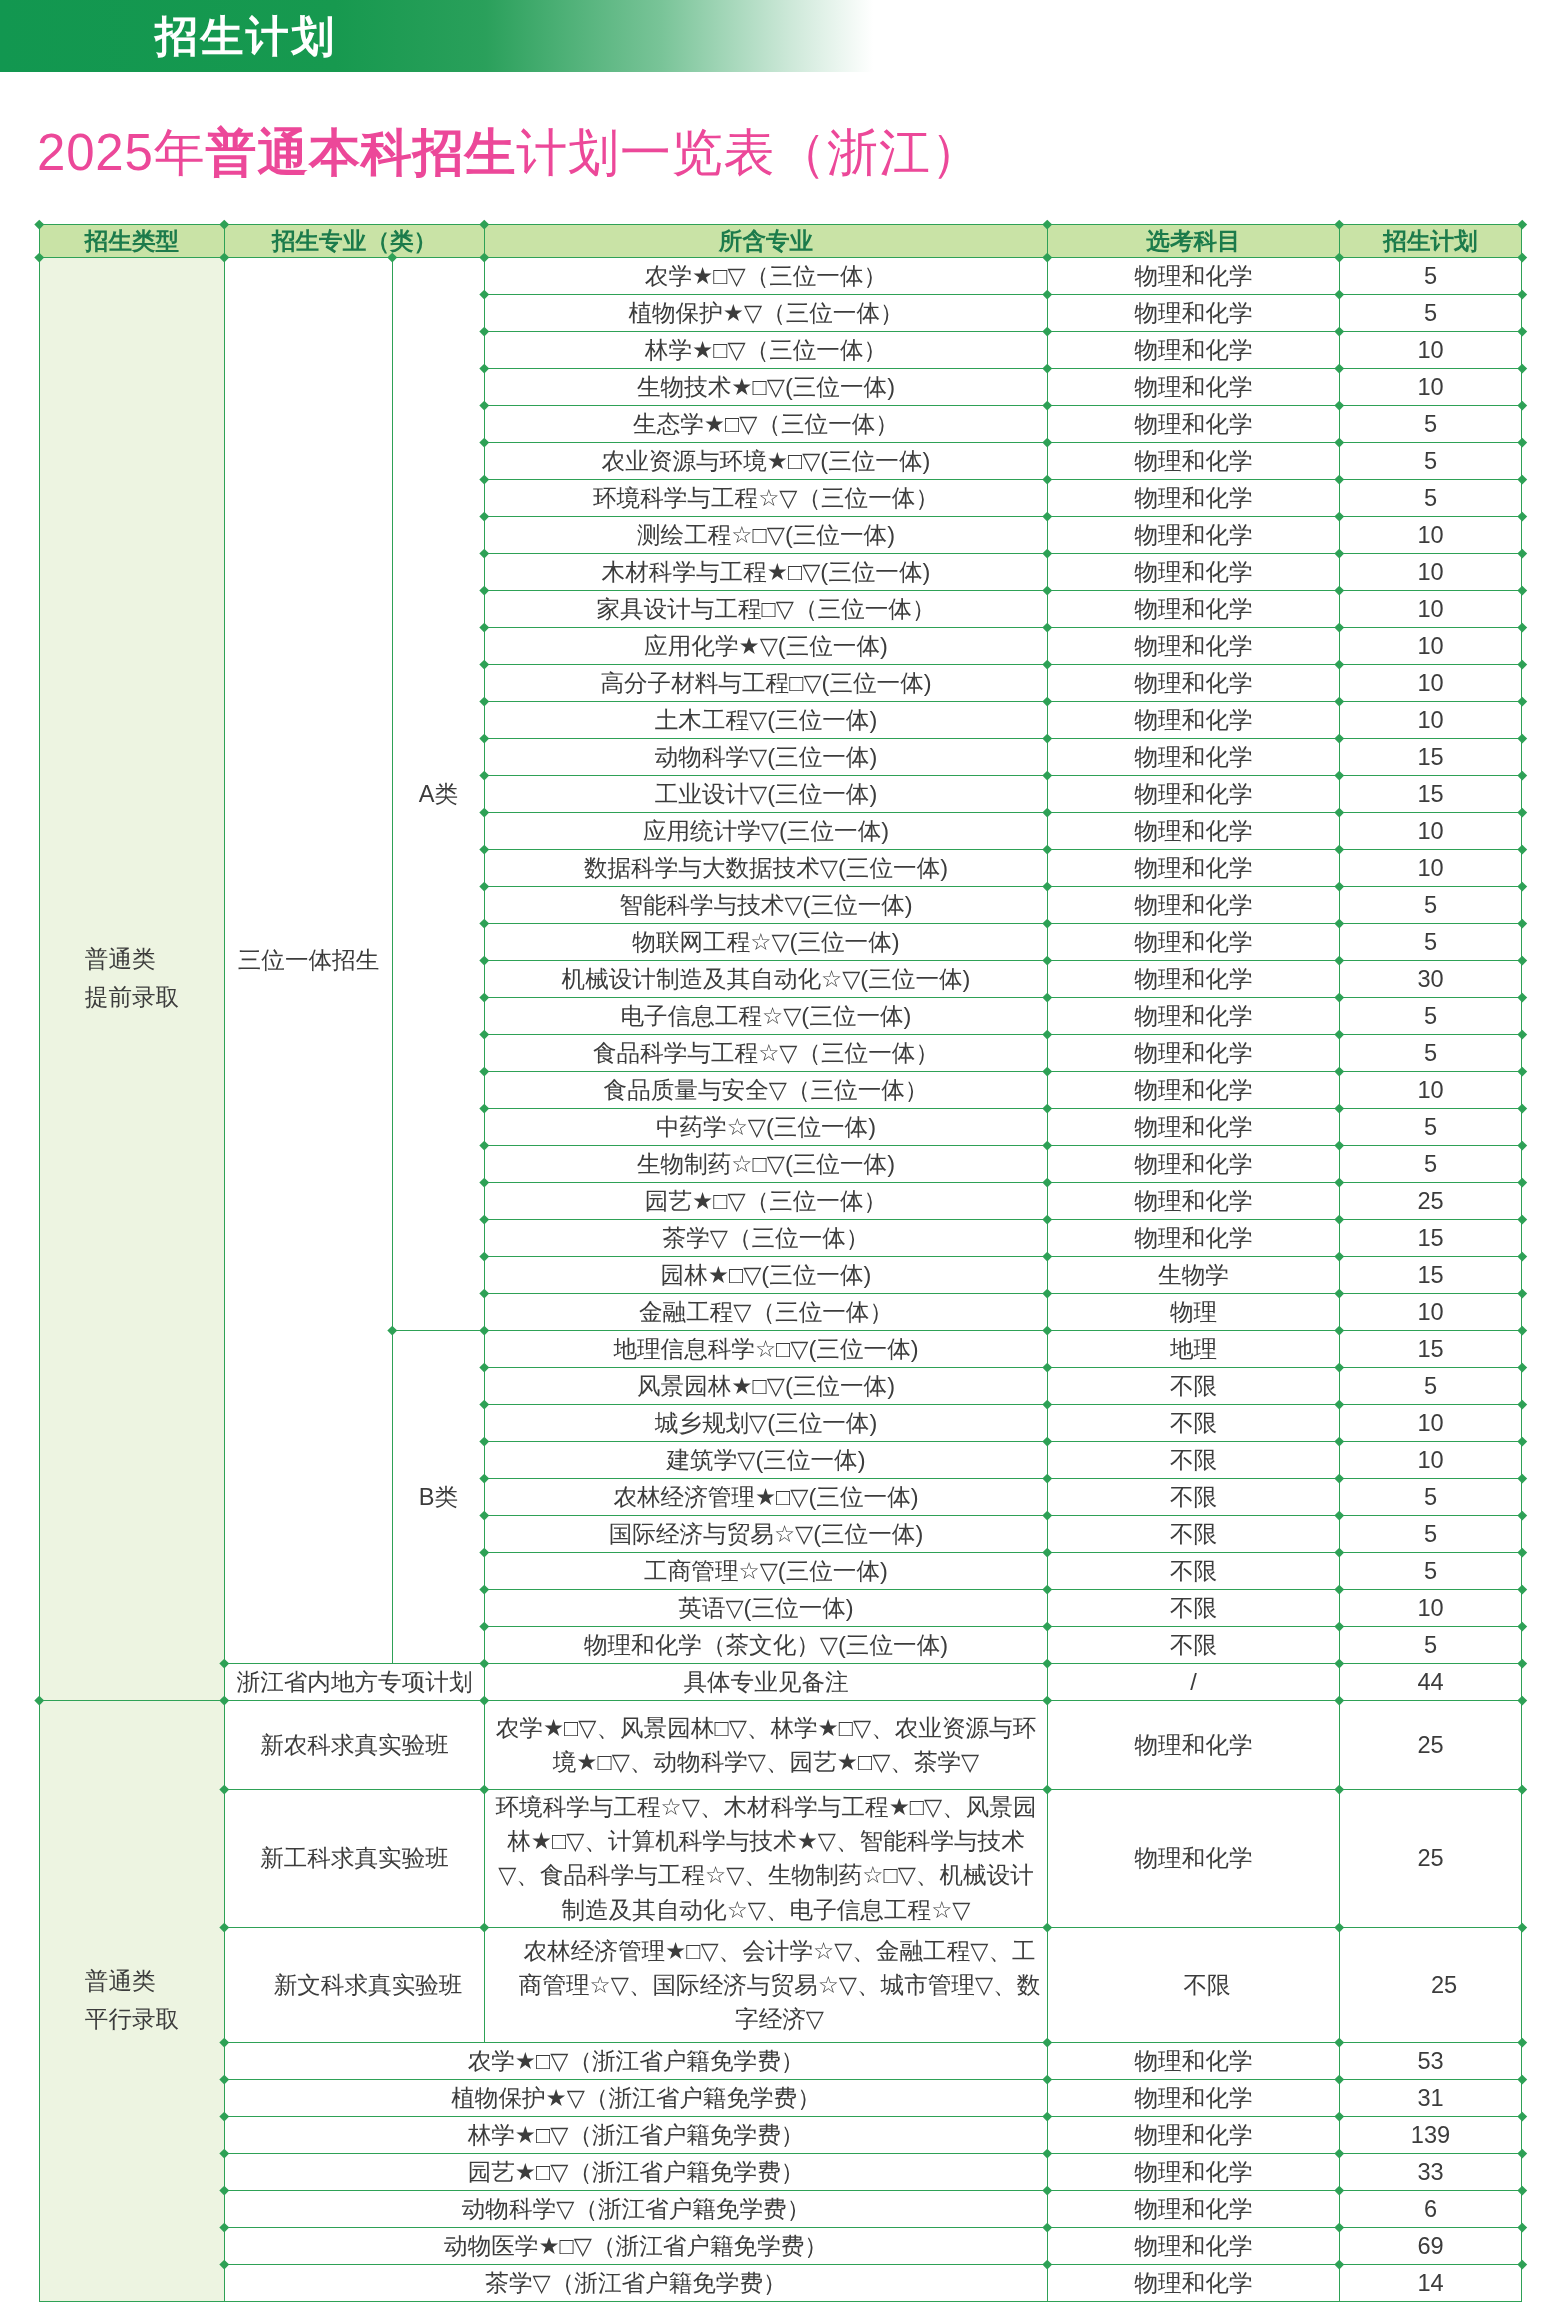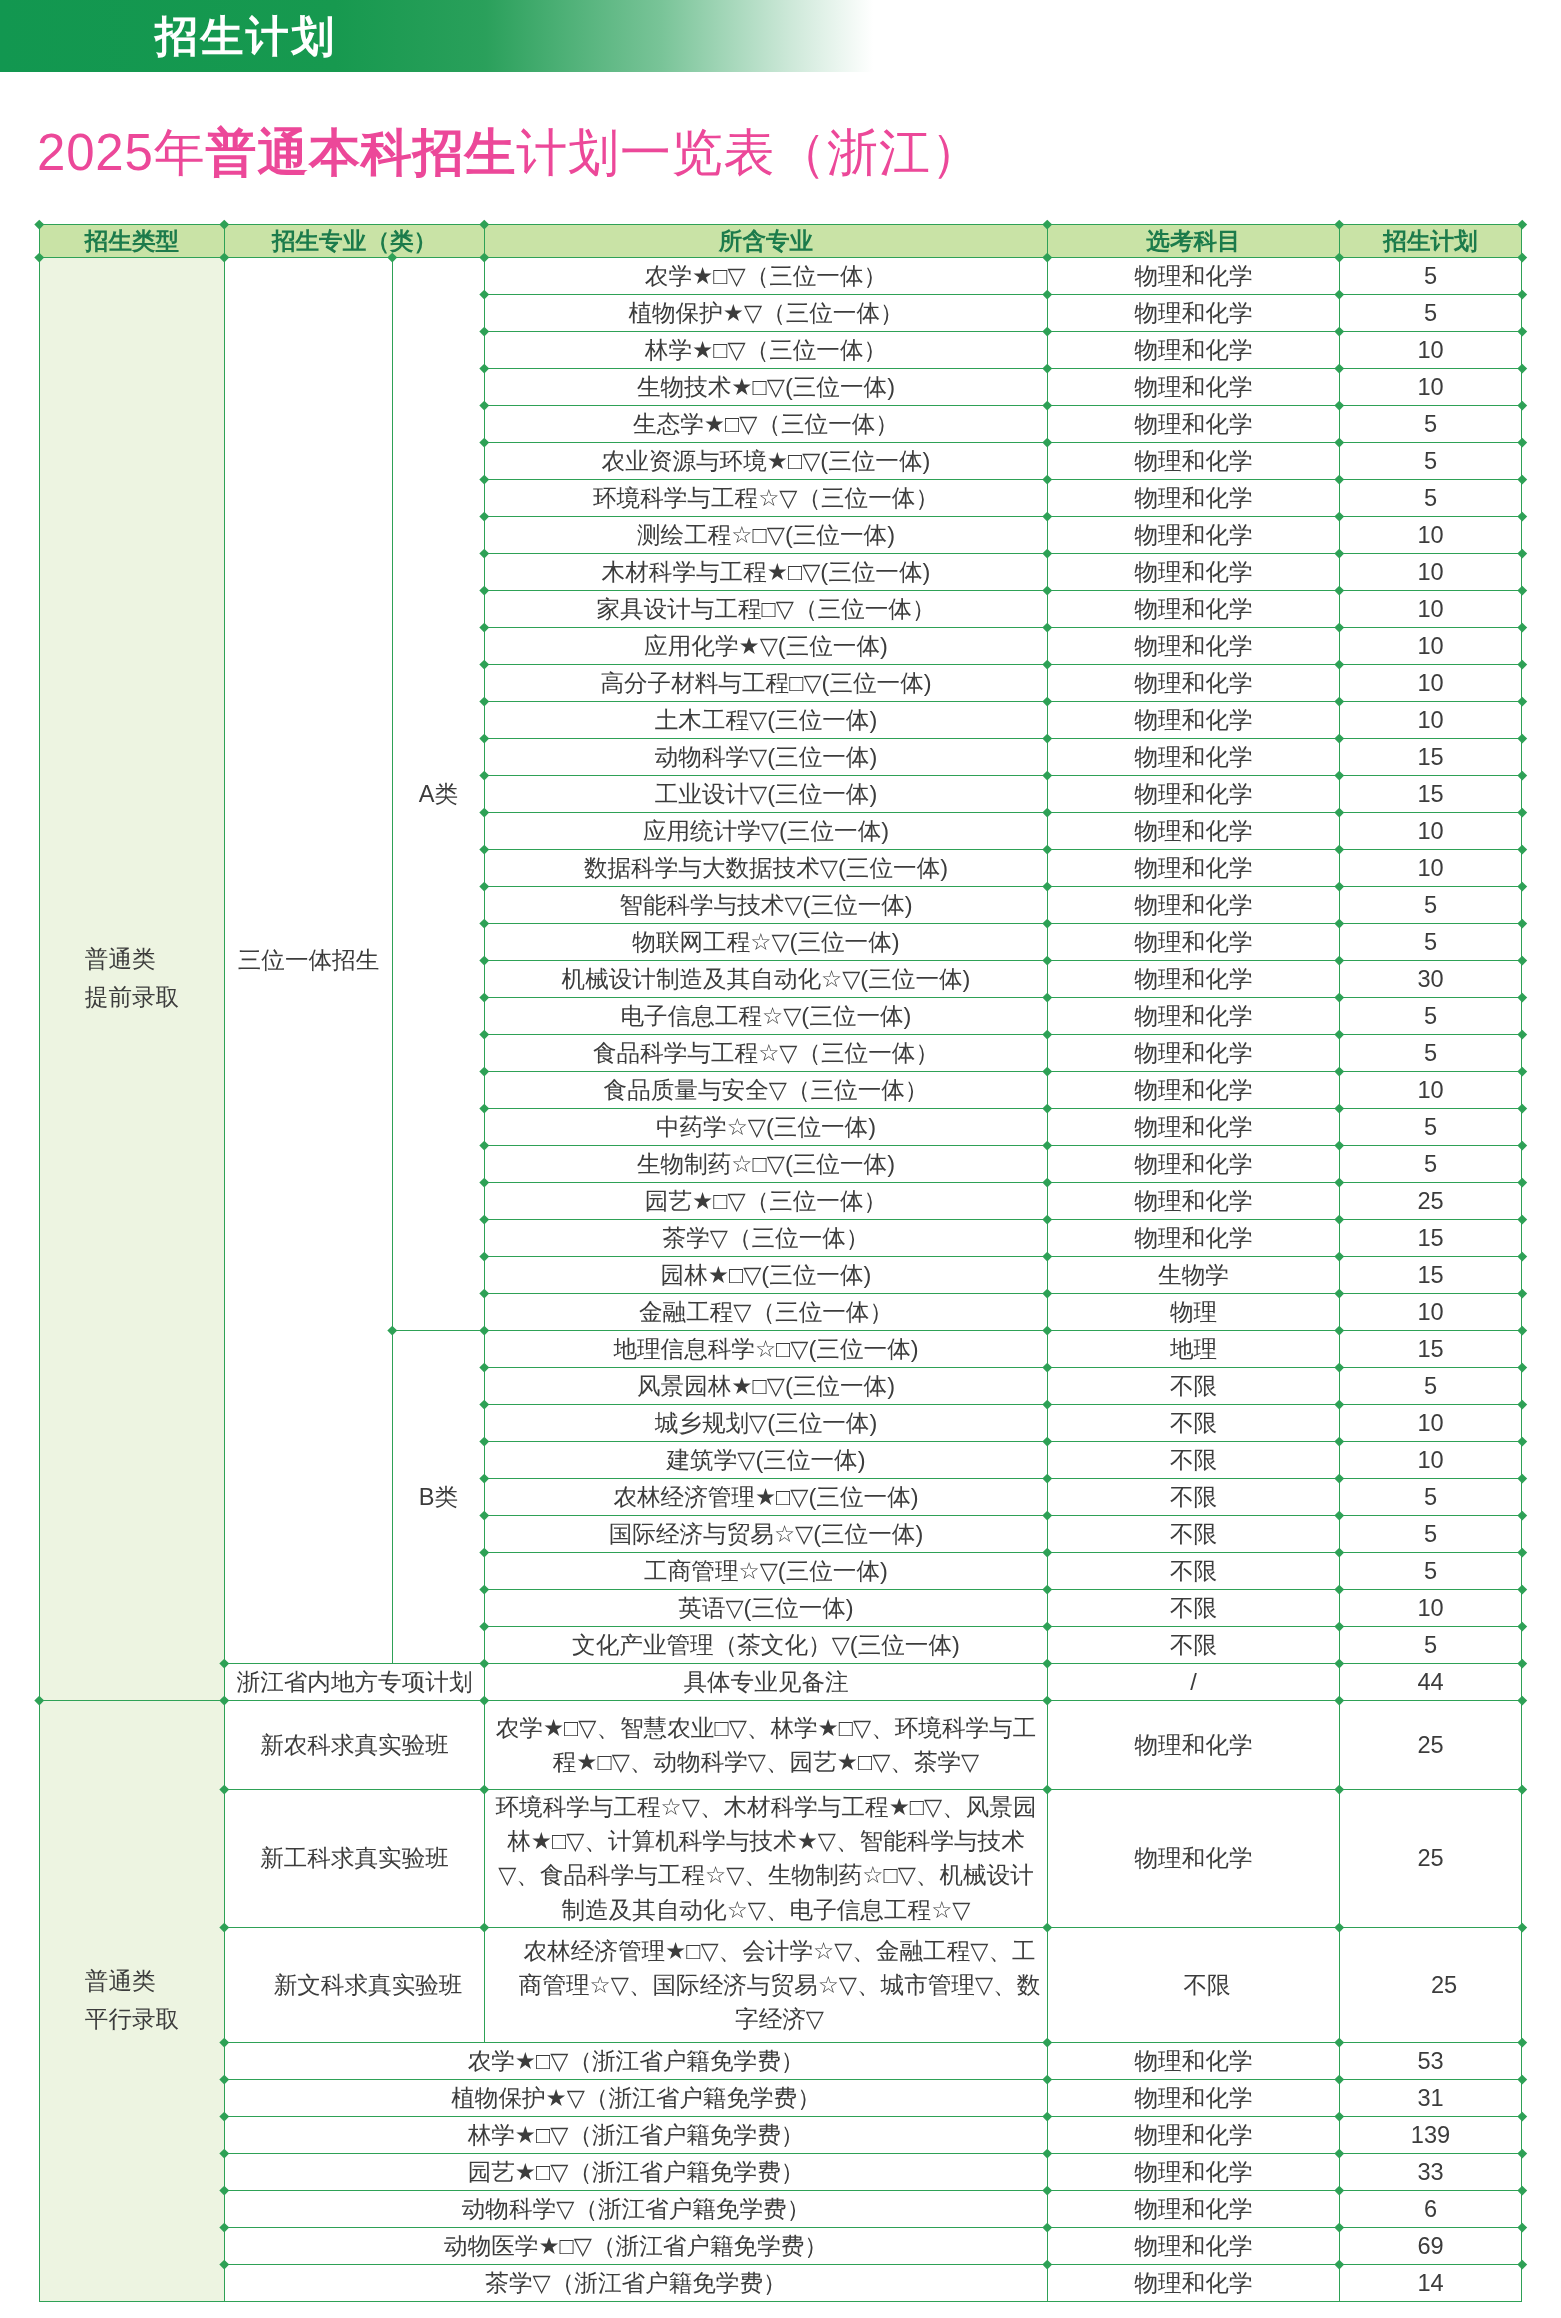--- a/index.html
+++ b/index.html
@@ -271,41 +271,41 @@
         <td class="c-major">工商管理☆▽(三位一体)</td>
         <td class="c-subject">不限</td>
         <td class="c-plan">5</td>
       </tr>
   <tr>
         <td class="c-major">英语▽(三位一体)</td>
         <td class="c-subject">不限</td>
         <td class="c-plan">10</td>
       </tr>
   <tr>
-        <td class="c-major">文化产业管理（茶文化）▽(三位一体)</td>
+        <td class="c-major">物理和化学（茶文化）▽(三位一体)</td>
         <td class="c-subject">不限</td>
         <td class="c-plan">5</td>
       </tr>
 
   <tr>
     <td colspan="2">浙江省内地方专项计划</td>
     <td class="c-major">具体专业见备注</td>
     <td class="c-subject">/</td>
     <td class="c-plan">44</td>
   </tr>
 
   <tr class="h110">
     <td class="c-type" rowspan="10">
       <div class="two-line">
         <span>普通类</span>
         <span>平行录取</span>
       </div>
     </td>
     <td colspan="2">新农科求真实验班</td>
-    <td class="c-major">农学★□▽、智慧农业□▽、林学★□▽、环境科学与工程★□▽、动物科学▽、园艺★□▽、茶学▽</td>
+    <td class="c-major">农学★□▽、风景园林□▽、林学★□▽、农业资源与环境★□▽、动物科学▽、园艺★□▽、茶学▽</td>
     <td class="c-subject">物理和化学</td>
     <td class="c-plan">25</td>
   </tr>
   <tr class="h190">
     <td colspan="2">新工科求真实验班</td>
     <td class="c-major">环境科学与工程☆▽、木材科学与工程★□▽、风景园林★□▽、计算机科学与技术★▽、智能科学与技术▽、食品科学与工程☆▽、生物制药☆□▽、机械设计制造及其自动化☆▽、电子信息工程☆▽</td>
     <td class="c-subject">物理和化学</td>
     <td class="c-plan">25</td>
   </tr>
   <tr class="h141">

